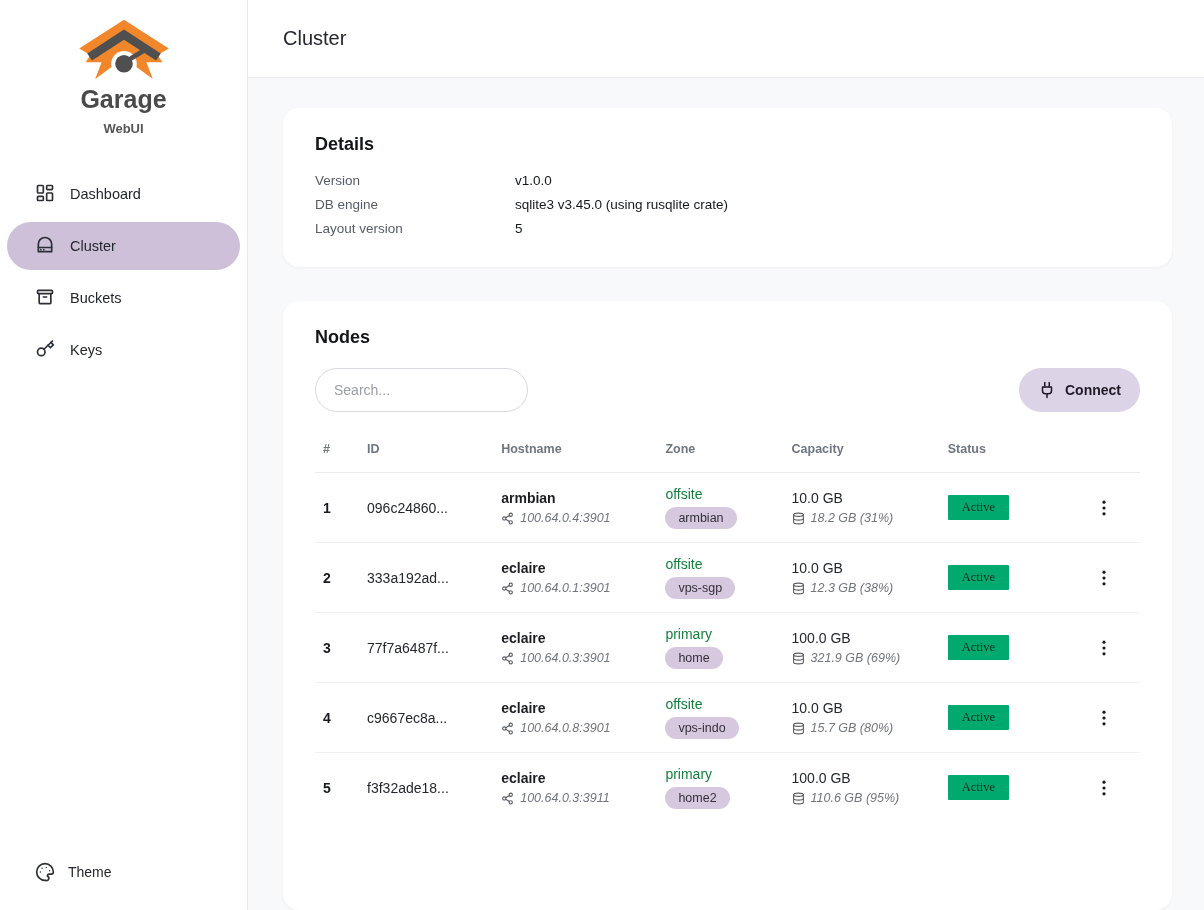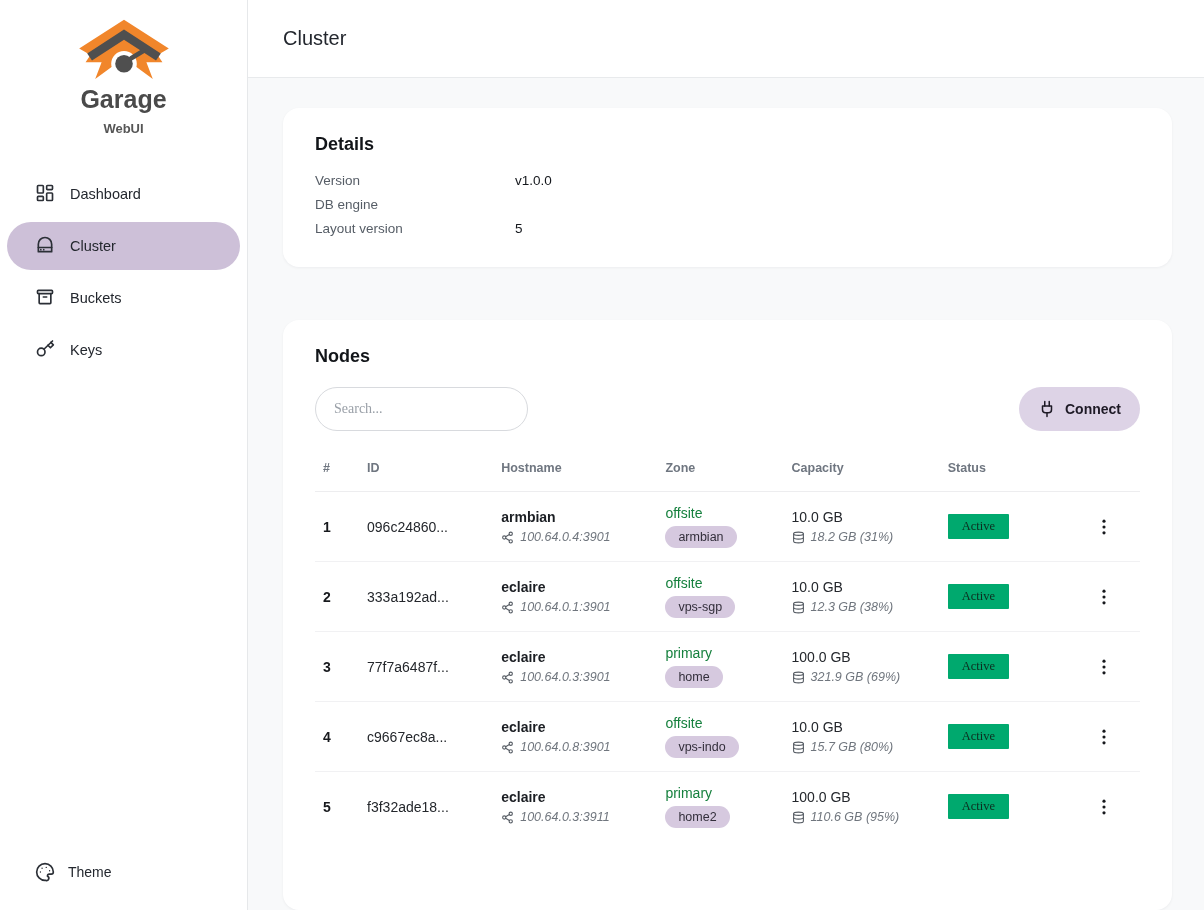--- a/index.html
+++ b/index.html
@@ -38,21 +38,21 @@
   
   .main { flex:1; display:flex; flex-direction:column; min-width:0; }
   .topbar {
     height:78px; min-height:78px; background:#fff;
     border-bottom:1px solid #e8eaec;
     display:flex; align-items:center; padding:0 35px;
   }
   .topbar-title { font-size:20px; font-weight:500; color:#23272e; }
 
   .content {
-    flex:1; padding:30px 32px 0 35px; display:flex; flex-direction:column; gap:53px;
+    flex:1; padding:30px 32px 0 35px; display:flex; flex-direction:column; gap:34px;
     overflow:hidden;
   }
   .card {
     background:#fff; border-radius:16px;
     box-shadow:0 1px 3px rgba(20,20,30,.05);
     padding:26px 32px;
   }
   .card-title { font-size:18px; font-weight:bold; color:#121519; }
 
   
@@ -60,21 +60,21 @@
   .detail-row { display:flex; line-height:24px; font-size:13.5px; }
   .detail-label { width:200px; color:#565d66; }
   .detail-value { color:#15181d; }
 
   
   .nodes-card { flex:1; }
   .nodes-toolbar { display:flex; justify-content:space-between; align-items:center; margin:20px 0 18px; }
   .search-input {
     width:213px; height:44px; border:1px solid #d8dade; border-radius:22px;
     padding:0 18px; font-size:14px; color:#33363c; outline:none;
-    font-family:Liberation Serif, serif; background:#fff;
+    font-family:Liberation Sans, sans-serif; background:#fff;
   }
   .search-input::placeholder { color:#9aa0a8; }
   .connect-btn {
     height:44px; padding:0 19px; border:none; border-radius:22px;
     background:#ddd3e6; color:#1e1a26; font-size:14px; font-weight:600;
     display:flex; align-items:center; gap:9px; cursor:pointer;
     font-family:"Liberation Sans", sans-serif;
   }
   .connect-btn svg { width:18px; height:18px; stroke:#1e1a26; }
 
@@ -184,20 +184,21 @@
 
     <section class="card">
       <div class="card-title">Details</div>
       <div class="detail-rows" id="detail-rows">
           <div class="detail-row">
           <div class="detail-label">Version</div>
           <div class="detail-value">v1.0.0</div>
         </div>
           <div class="detail-row">
           <div class="detail-label">DB engine</div>
+          <div class="detail-value">sqlite3 v3.45.0 (using rusqlite crate)</div>
         </div>
           <div class="detail-row">
           <div class="detail-label">Layout version</div>
           <div class="detail-value">5</div>
         </div>
         </div>
 
     </section>
 
     <section class="card nodes-card">

